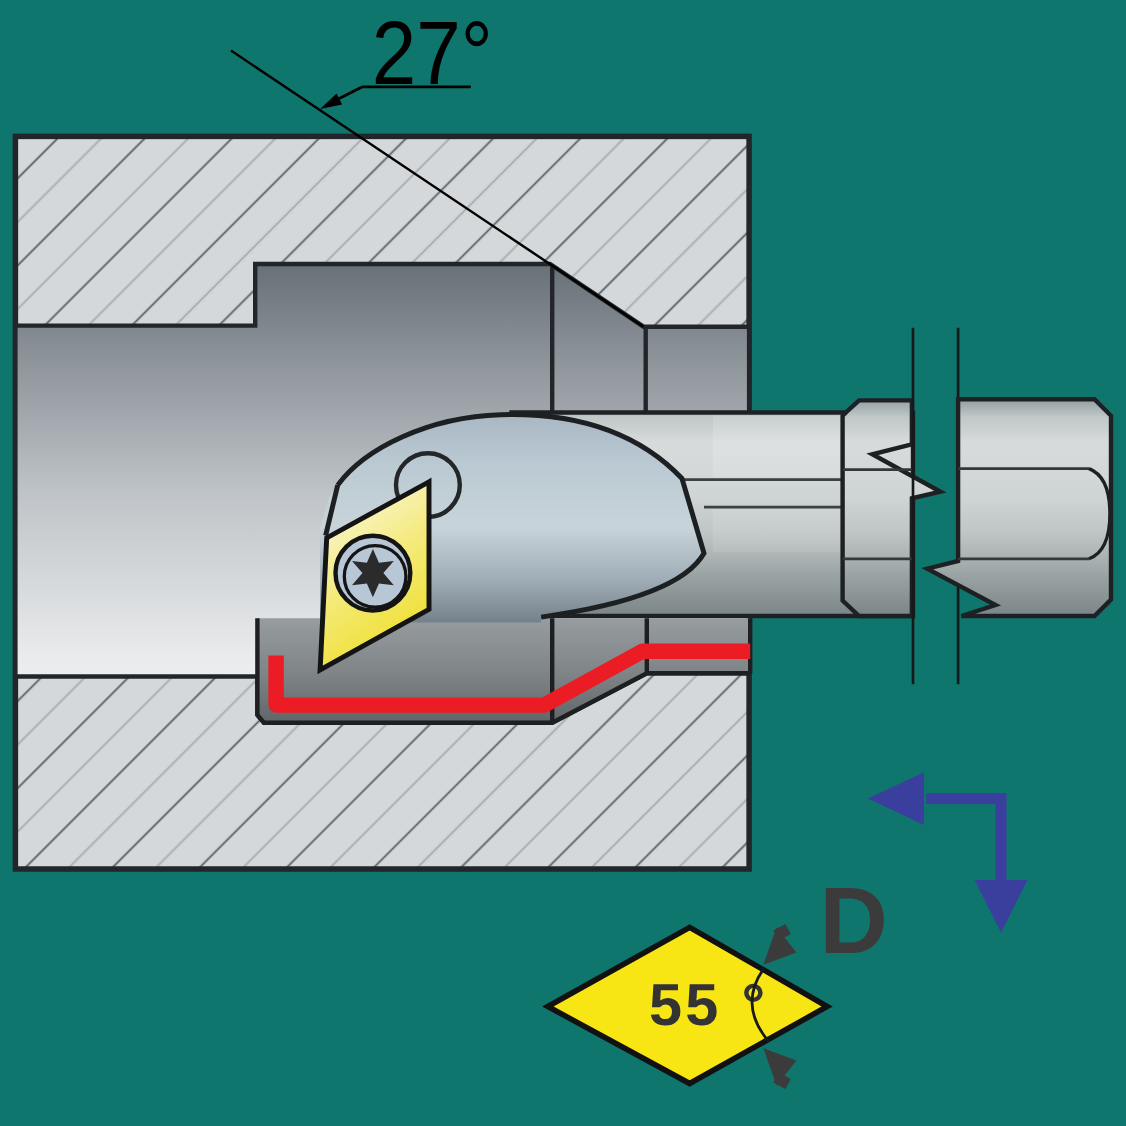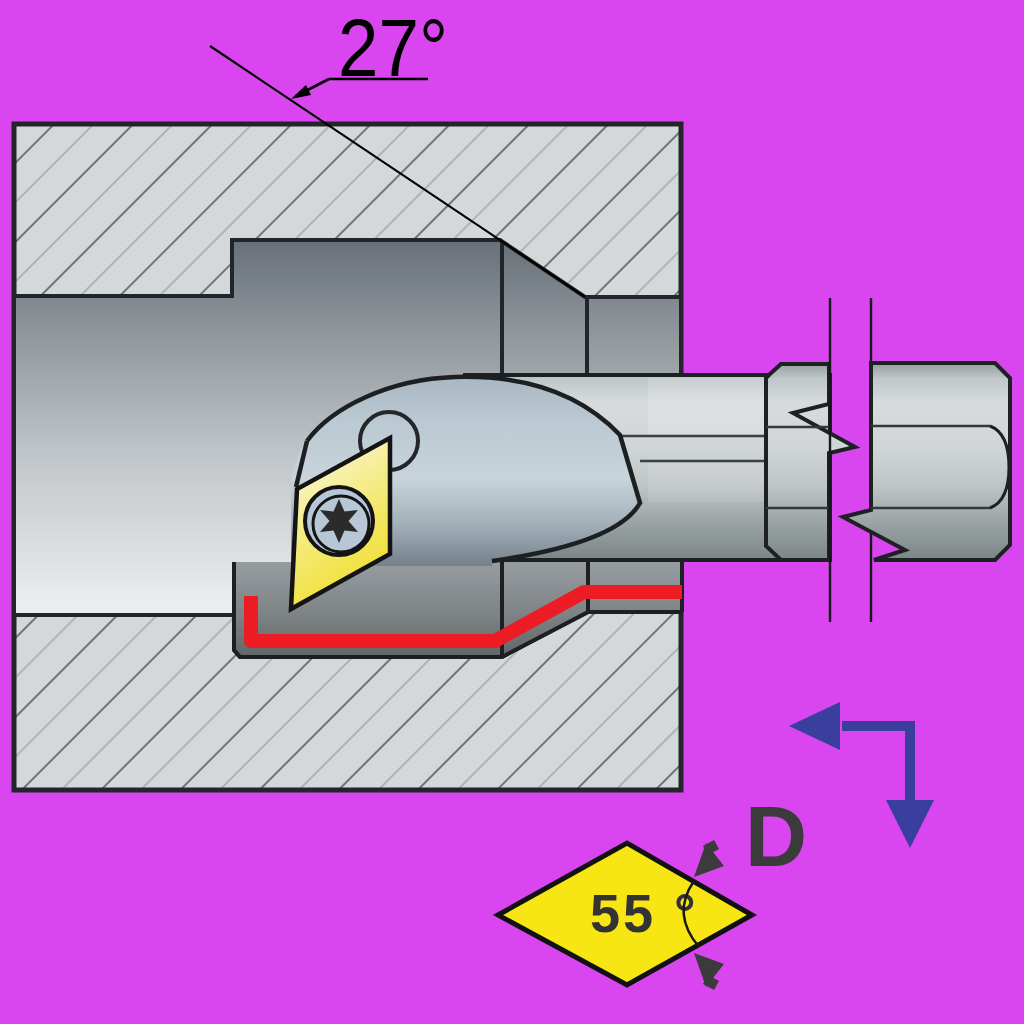--- a/index.html
+++ b/index.html
@@ -1,16 +1,16 @@
 <!DOCTYPE html>
 <html><head>
 <meta charset="utf-8">
 <style>
   html,body{margin:0;padding:0;background:#ffffff;}
-  .canvas{position:relative;width:1024px;height:1024px;background:#d946ef;overflow:hidden;
+  .canvas{position:relative;width:1024px;height:1024px;background:#0f766e;overflow:hidden;
           font-family:"Liberation Sans", sans-serif;}
   svg{display:block;}
   text{font-family:"Liberation Sans", sans-serif;}
   .lbl-angle{font-size:82px;fill:#000000;}
   .lbl-d{font-size:86px;font-weight:bold;fill:#3b3b3b;}
   .lbl-55{font-size:54px;font-weight:bold;fill:#333333;letter-spacing:3px;}
 </style>
 </head>
 <body>
 

